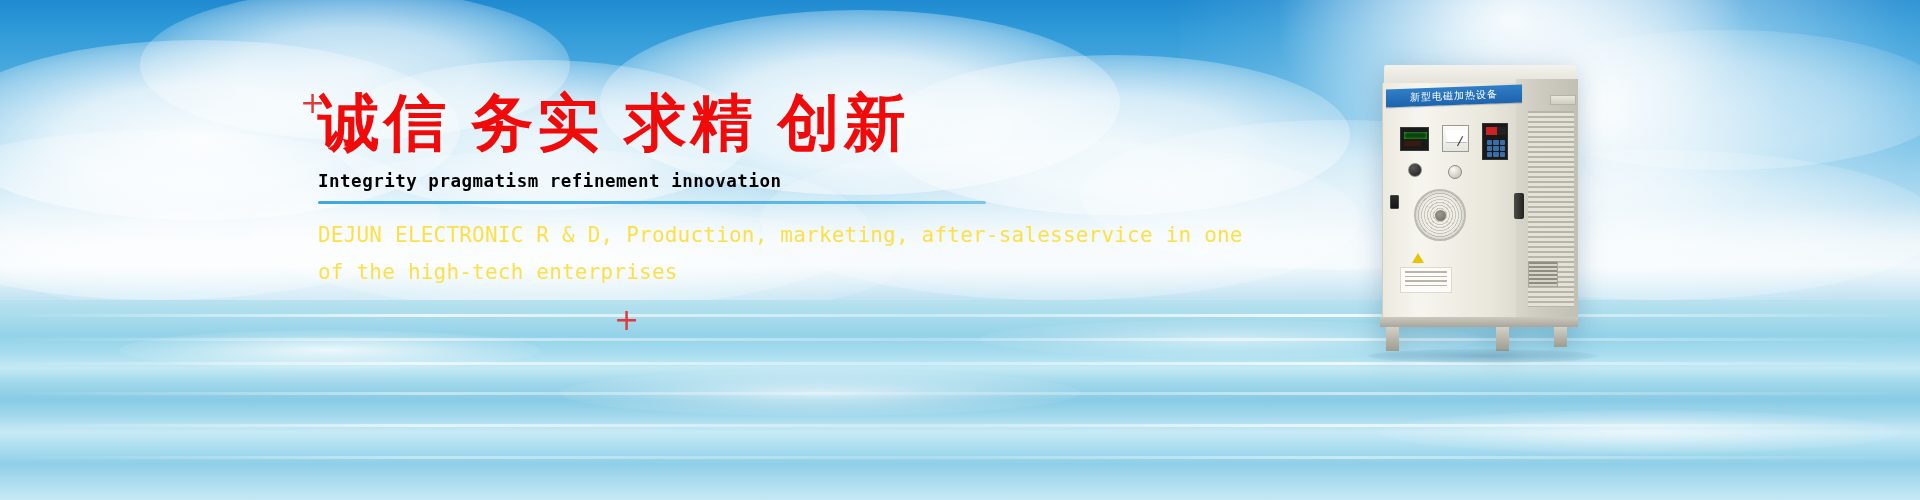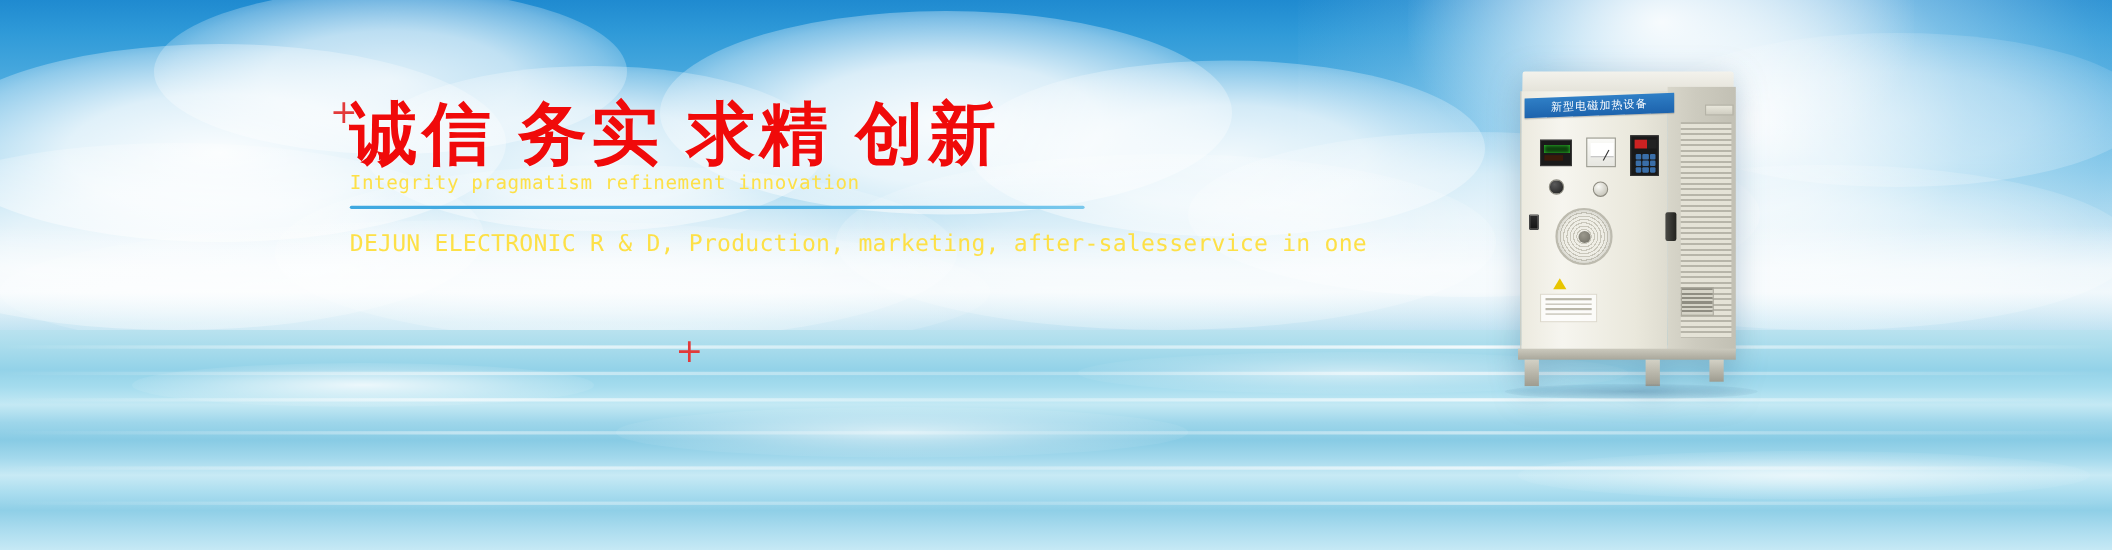--- a/index.html
+++ b/index.html
@@ -153,25 +153,27 @@
     color:#f00a0a;
     font-family:"Liberation Sans", sans-serif;
     font-size:62px;
     font-weight:700;
     letter-spacing:4px;
     line-height:1.12;
     white-space:nowrap;
     text-shadow:0 1px 2px rgba(255,255,255,0.5);
   }
   .headline-en {
-    color:#fde047;
+    margin-top:14px;
+    color:#000000;
     font-family:"DejaVu Sans Mono", monospace;
     font-size:17.5px;
     letter-spacing:0.5px;
     white-space:nowrap;
+    font-weight:bold;
   }
   .divider {
     margin-top:10px;
     width:668px; height:3px;
     background:linear-gradient(to right,#3fa8e0 0%, #4fb3e6 60%, #79c8ec 100%);
     border-radius:2px;
   }
   .sub-cn {
     margin-top:18px;
     color:#1f5fc0;
@@ -445,20 +447,21 @@
 
   <span class="plus plus-1">+</span>
   <span class="plus plus-2">+</span>
 
   <div class="text-block">
     <div class="headline-cn">诚信 务实 求精 创新</div>
     <div class="headline-en">Integrity  pragmatism  refinement  innovation</div>
     <div class="divider"></div>
     <div class="sub-en">
       <div>DEJUN ELECTRONIC R &amp; D, Production, marketing, after-salesservice in one</div>
+      <div>of the high-tech enterprises</div>
     </div>
   </div>
 
   <div class="machine">
     <div class="m-top"></div>
     <div class="m-side"></div>
     <div class="m-vents"></div>
     <div class="m-sidebox"></div>
     <div class="m-front"></div>
 

